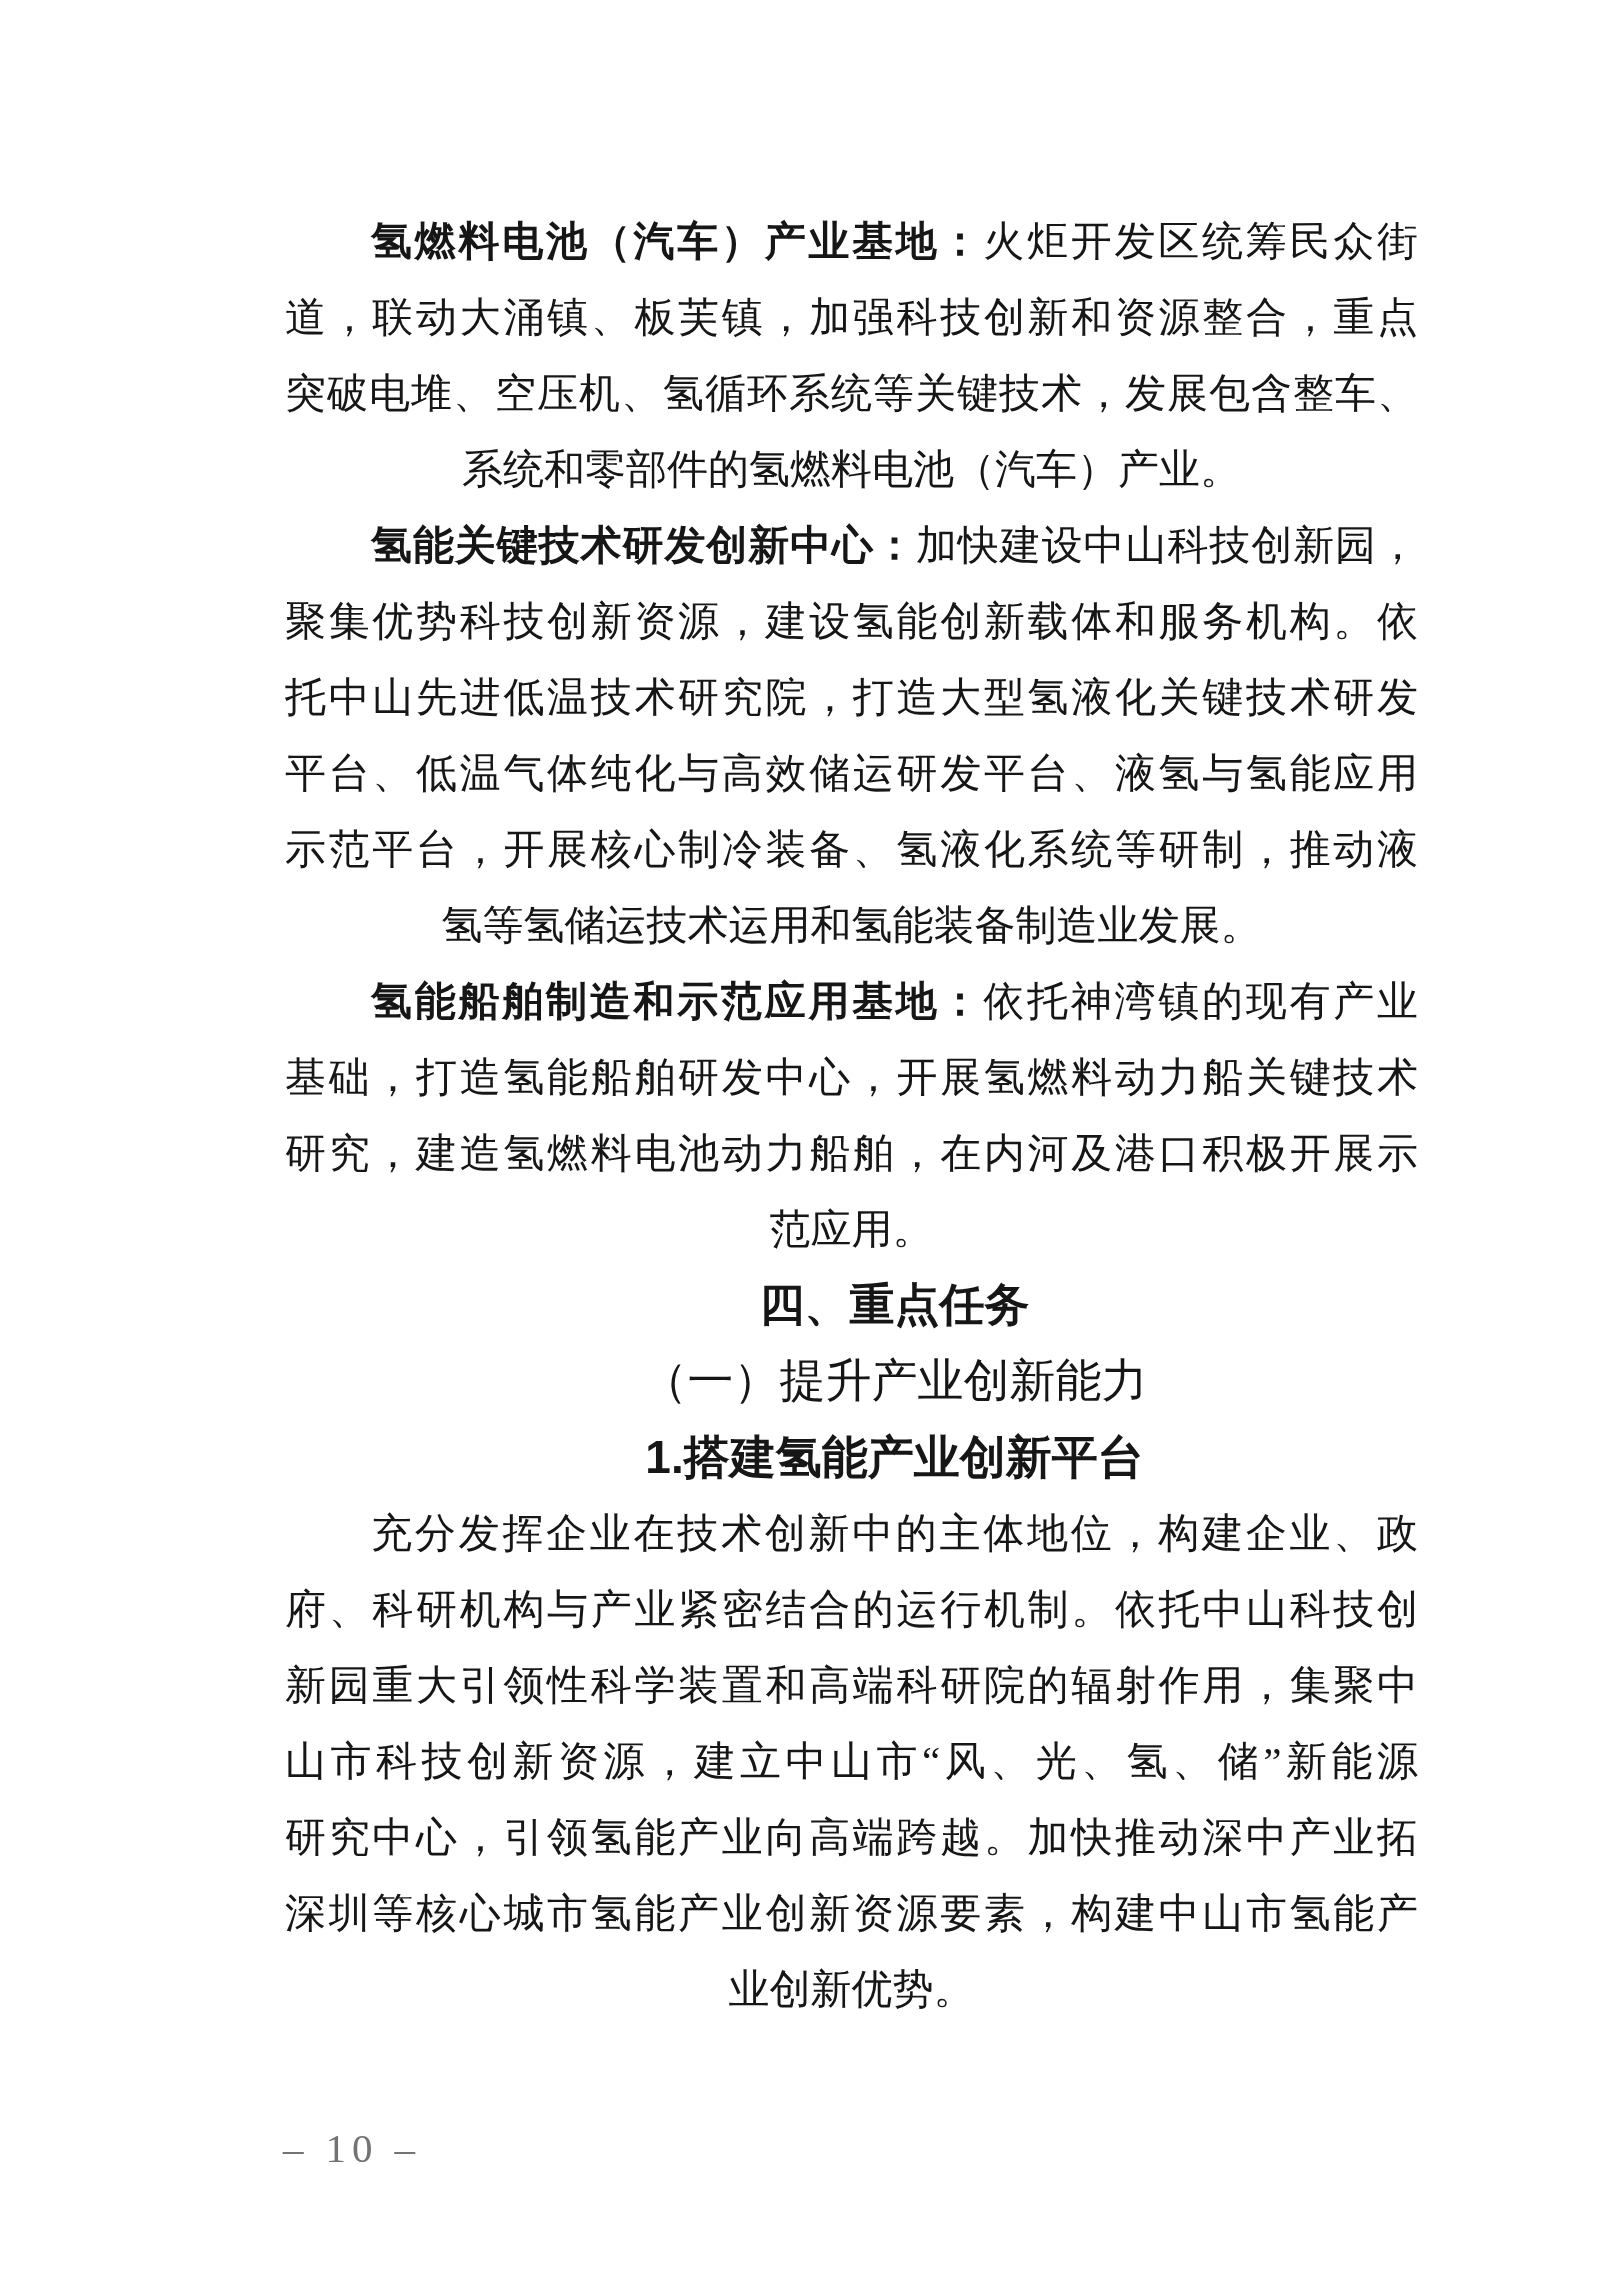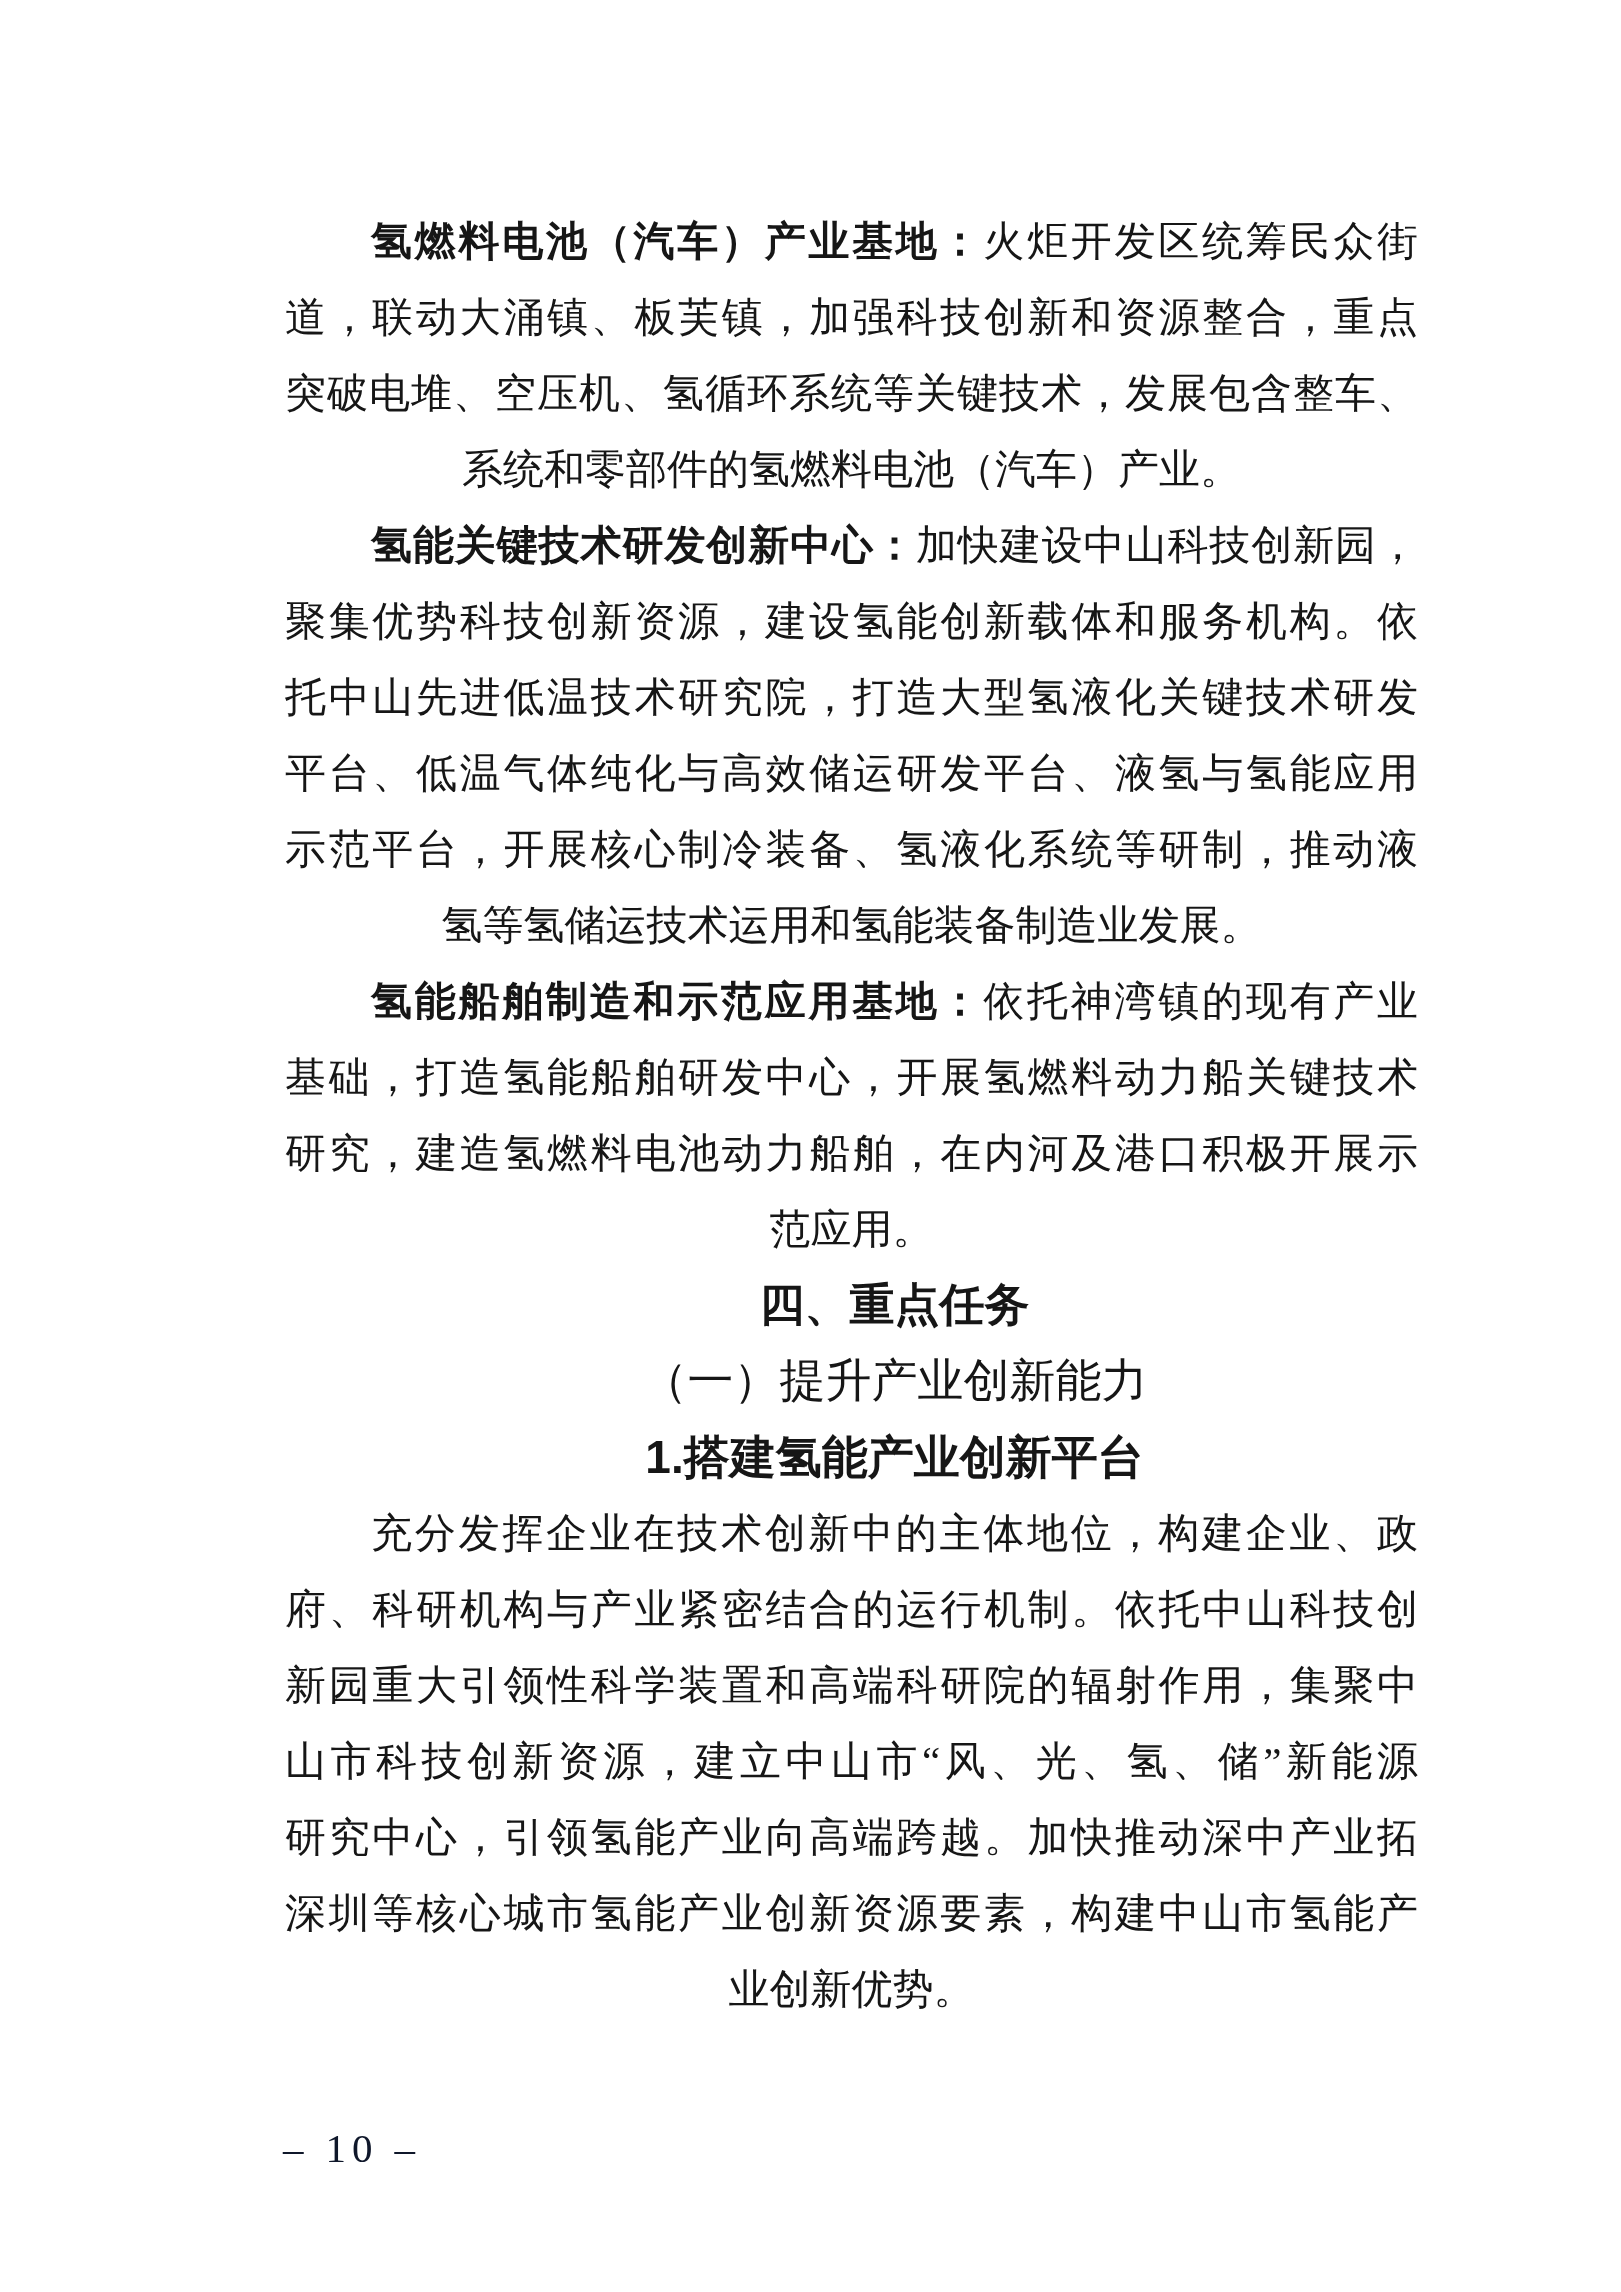--- a/index.html
+++ b/index.html
@@ -64,21 +64,21 @@
   }
   .page-number {
     position: absolute;
     left: 243px;
     top: 2125px;
     height: 47px;
     line-height: 47px;
     font-size: 41px;
     letter-spacing: 5.9px;
     font-family: "Liberation Serif", "DejaVu Serif", serif;
-    color: #0f172a;
+    color: #737373;
   }
 </style>
 </head>
 <body>
 
 <div class="page">
   <div class="text-block">
 
     <div class="line fill indent"><span class="lead">氢燃料电池（汽车）产业基地：</span><span>火炬开发区统筹民众街</span></div>
     <div class="line fill"><span>道，联动大涌镇、板芙镇，加强科技创新和资源整合，重点</span></div>

